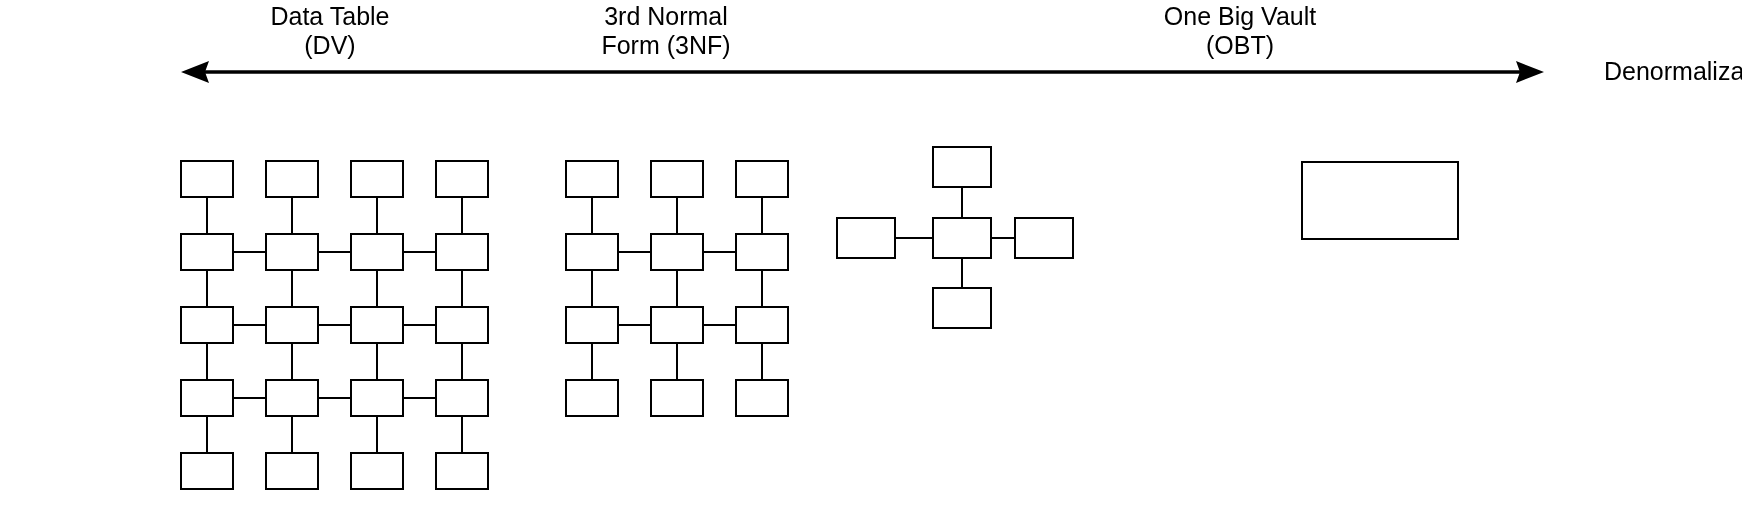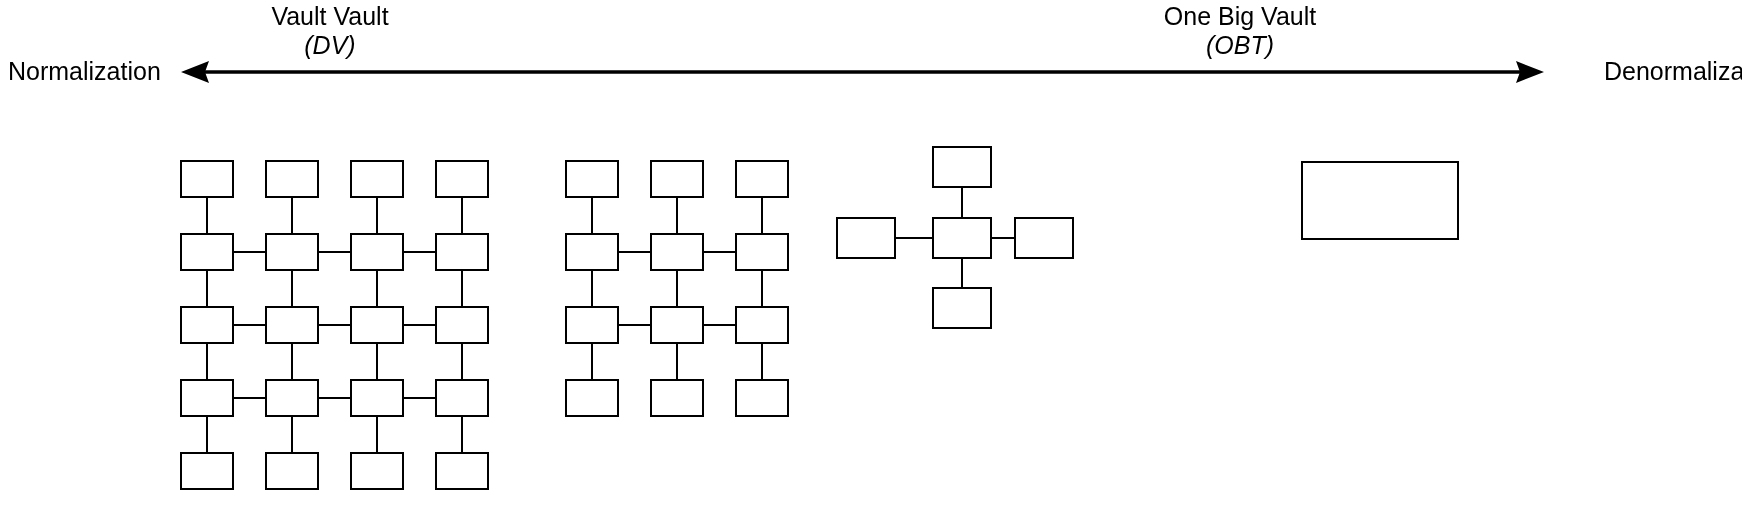--- a/index.html
+++ b/index.html
@@ -32,21 +32,21 @@
 
   .col-title {
     position: absolute;
     top: 2px;
     width: 300px;
     text-align: center;
     font-size: 25px;
     line-height: 29px;
     color: #000;
   }
-  .col-title .l2 { display: block; font-style: italic; }
+  .col-title .l2 { display: block; }
 
   .axis-svg {
     position: absolute;
     left: 0;
     top: 0;
     width: 1742px;
     height: 524px;
     pointer-events: none;
   }
   
@@ -74,26 +74,29 @@
     box-sizing: border-box;
     border: 2.6px solid #000000;
     background: #ffffff;
   }
 </style>
 </head>
 <body>
 
 <div id="canvas">
 
-  <div class="axis-end-label left">Normalization</div>
   <div class="axis-end-label right">Denormalization</div>
 
   <div class="col-title" id="title-0" style="left: 180px;">
-    <span>Vault Vault</span>
+    <span>Data Table</span>
     <span class="l2">(DV)</span>
+  </div>
+  <div class="col-title" id="title-1" style="left: 516px;">
+    <span>3rd Normal</span>
+    <span class="l2">Form (3NF)</span>
   </div>
   <div class="col-title" id="title-2" style="left: 802px;">
   </div>
   <div class="col-title" id="title-3" style="left: 1090px;">
     <span>One Big Vault</span>
     <span class="l2">(OBT)</span>
   </div>
 
   <svg class="axis-svg" viewBox="0 0 1742 524">
     <line id="axis-line" x1="186" y1="72" x2="1539" y2="72" stroke="#000000" stroke-width="3.4"></line>

